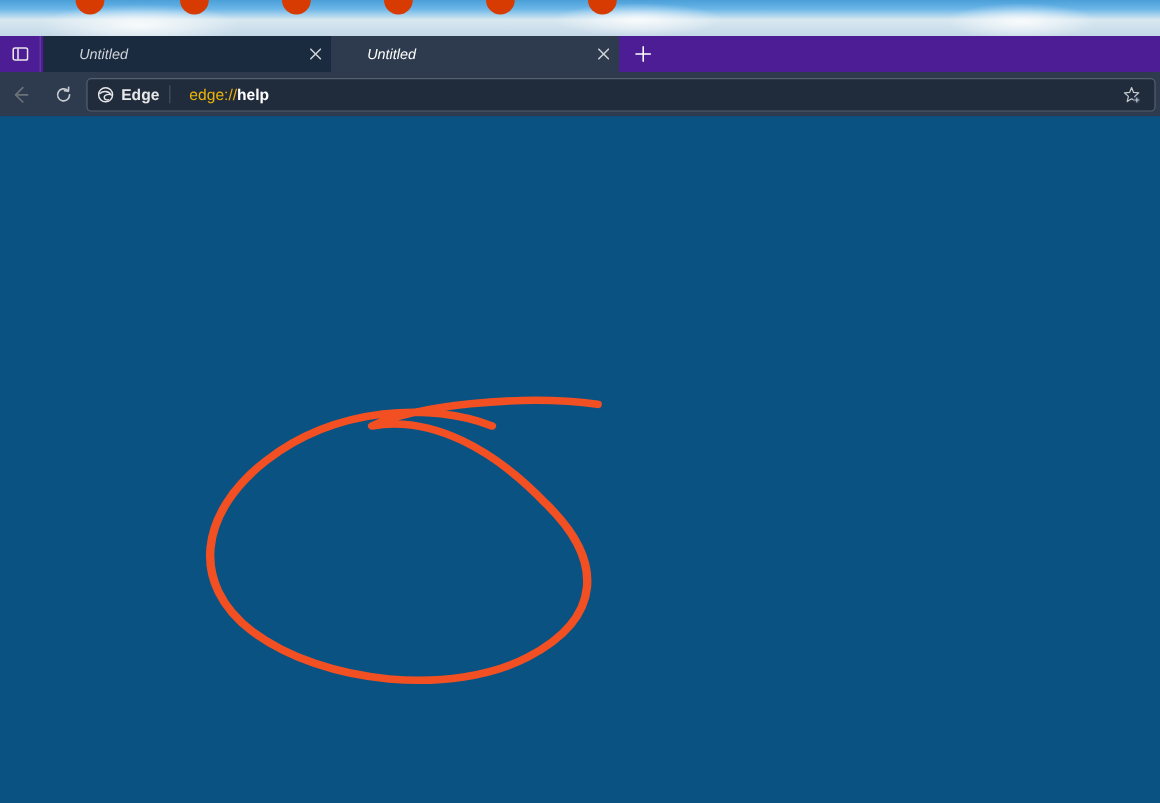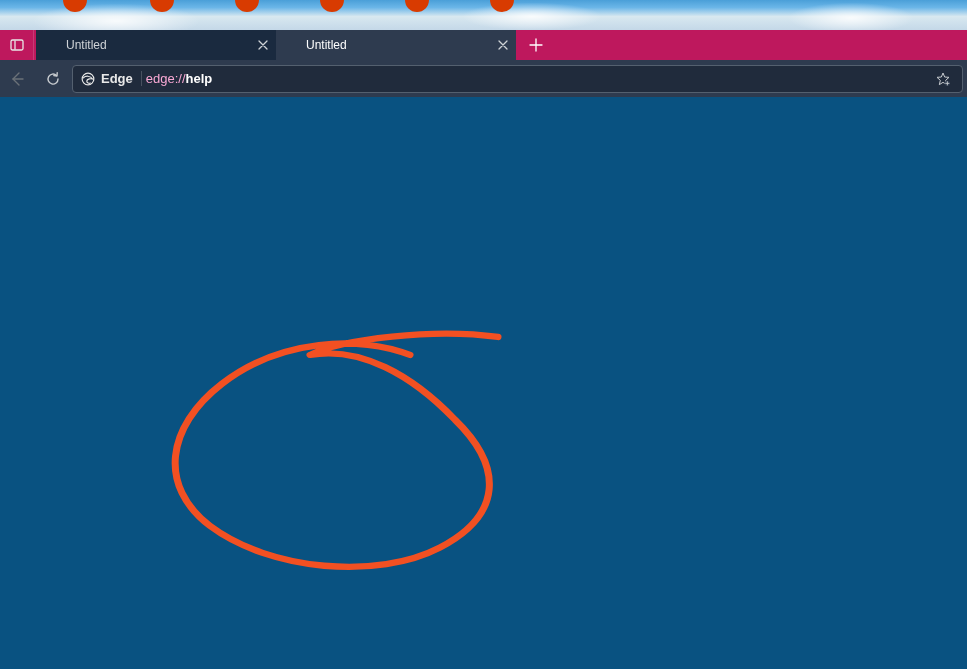--- a/index.html
+++ b/index.html
@@ -26,22 +26,23 @@
     }
     .red-dot {
       position:absolute; top:0; width:24px; height:12px;
       background:#d83b01; border-radius:0 0 12px 12px;
     }
     .tabstrip {
       position: relative;
       height: 30px;
       display: flex;
       align-items: stretch;
-      background: #be185d;
+      background: #4c1d95;
       width: 100%;
+      font-style: italic;
     }
     .tab-actions-btn {
       width: 34px;
       display: flex;
       align-items: center;
       justify-content: center;
       color: #e8e8e8;
       border-right: 1px solid rgba(255,255,255,.15);
       margin-right: 2px;
     }
@@ -84,31 +85,31 @@
       flex: 1;
       height: 28px;
       background: #202b3c;
       border: 1px solid #54606f;
       border-radius: 4px;
       display: flex;
       align-items: center;
       padding: 0 6px 0 8px;
       color: #e8e8e8;
       font-size: 13px;
-      gap: 4px;
+      gap: 16px;
     }
     .addr-identity {
       display: flex; align-items: center; gap: 6px;
       padding-right: 8px;
       border-right: 1px solid rgba(255,255,255,.18);
       color: #e8e8e8;
       font-weight: 600;
     }
     .addr-url { display: flex; align-items: center; gap: 0; }
-    .url-scheme { color: #f9a8d4; }
+    .url-scheme { color: #eab308; }
     .url-host   { color: #ffffff; font-weight: 700; }
     .addr-right { margin-left: auto; display: flex; align-items:center; }
     .content {
       position: absolute;
       top: 67px; left: 0; right: 0; bottom: 0;
       background: #095281;
     }
     .annotation {
       position: absolute; top: 67px; left: 0; right: 0; bottom: 0;
       pointer-events: none;

